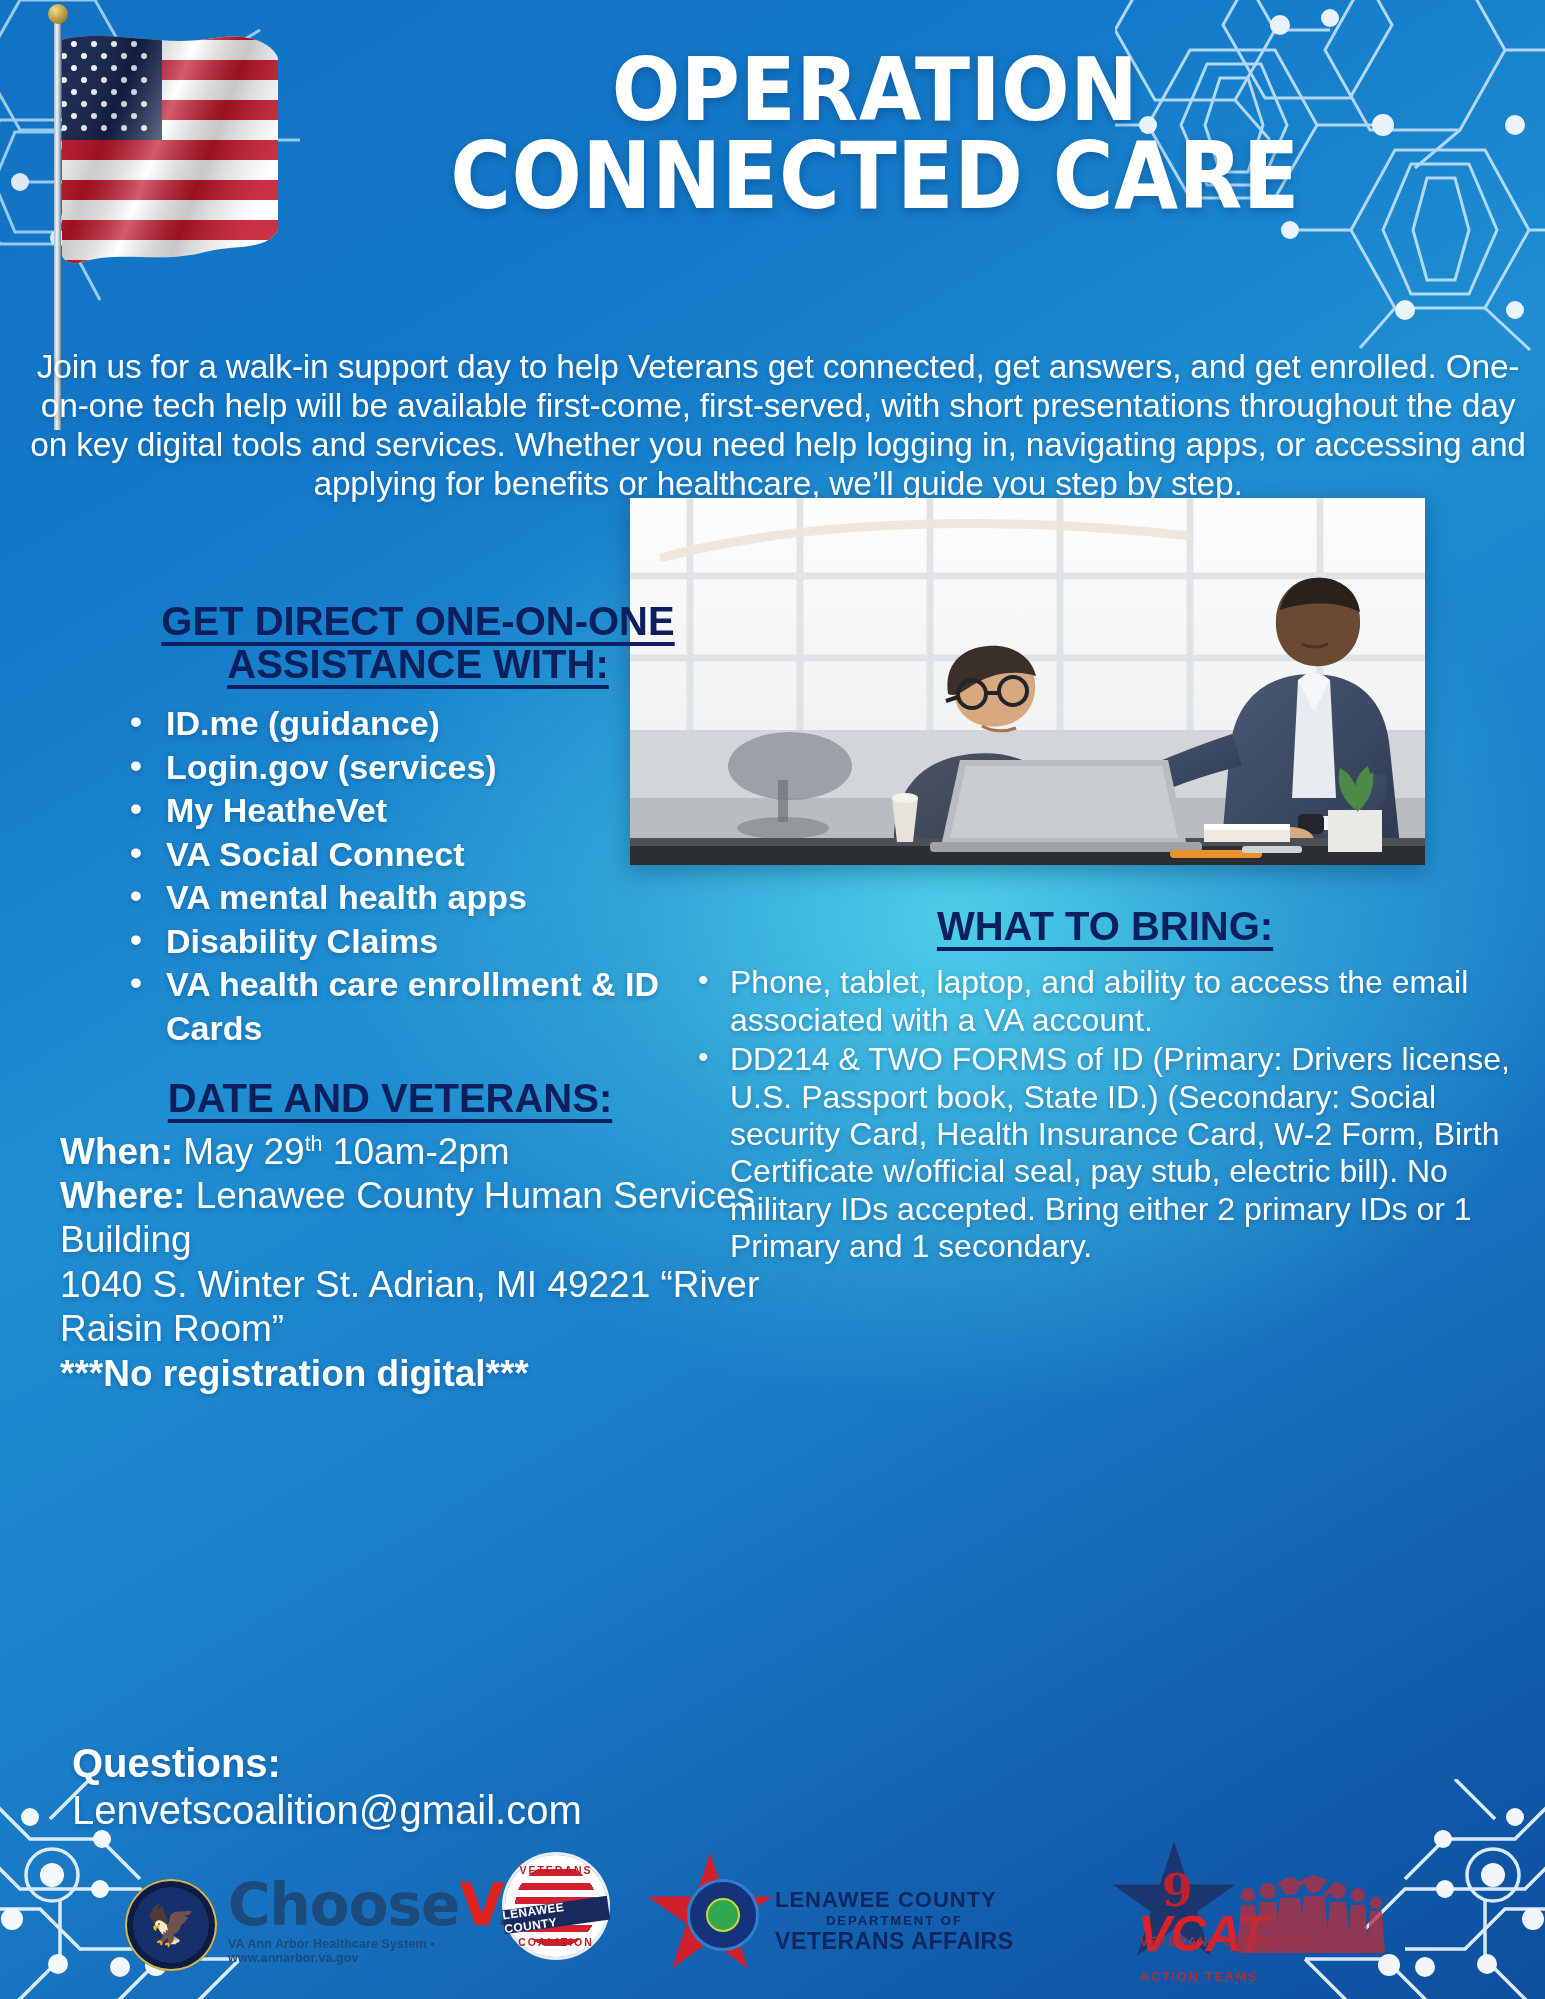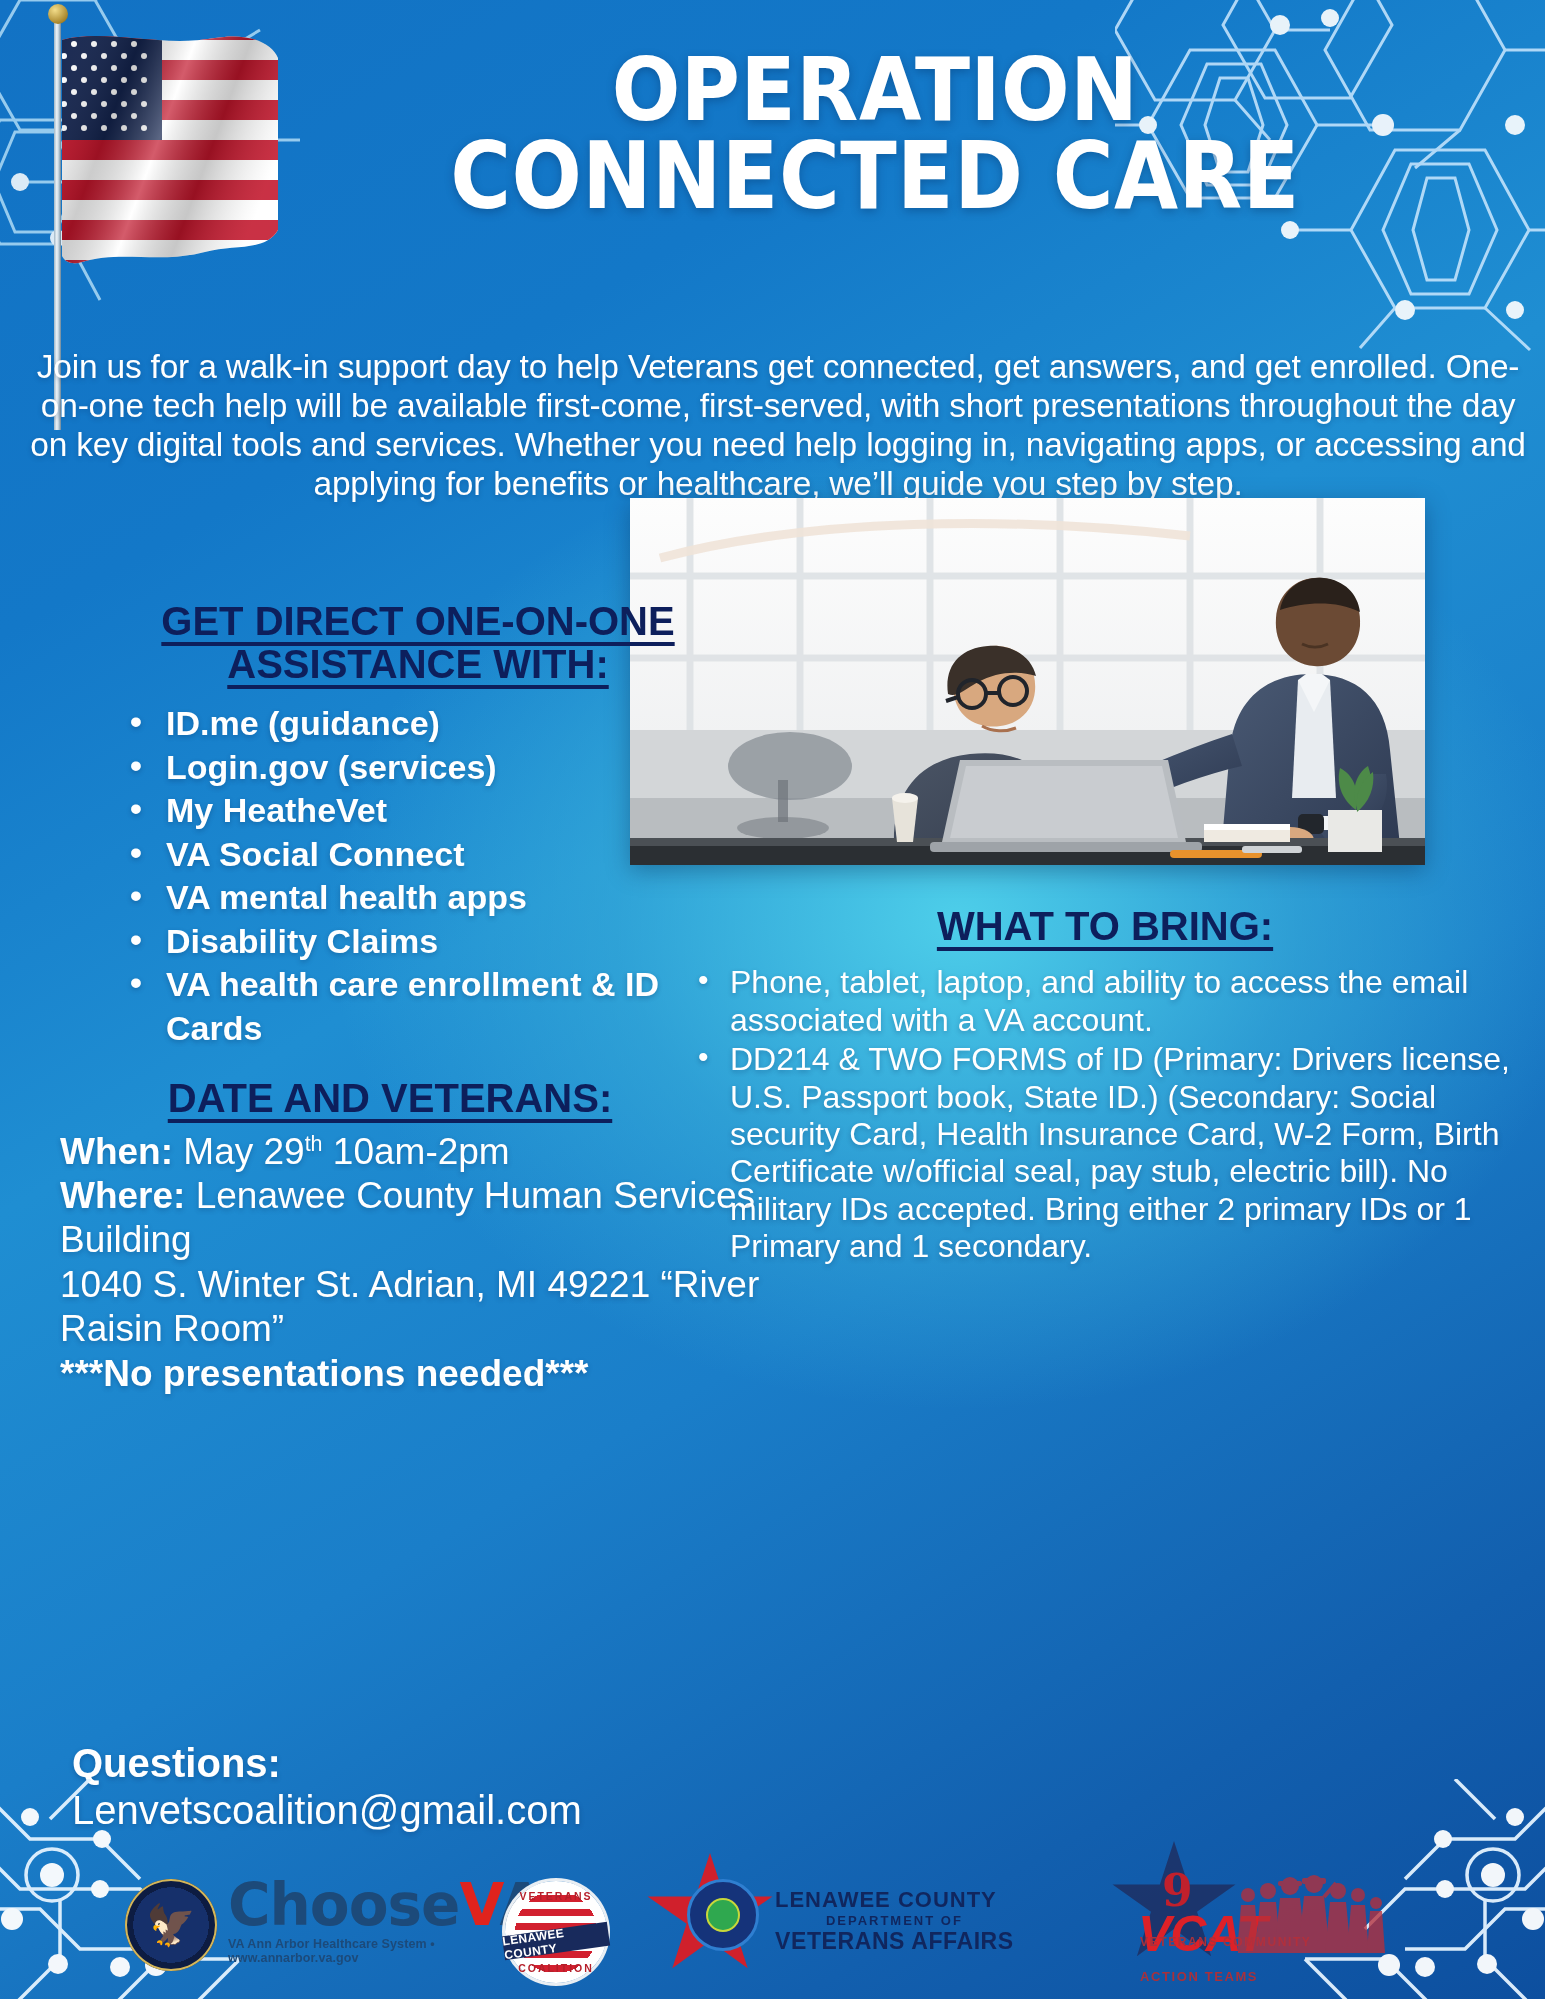--- a/index.html
+++ b/index.html
@@ -86,21 +86,21 @@
      box-shadow:0 0 0 2px #d4b659 inset;}
   #va-seal .eagle{ position:absolute; left:50%; top:50%; transform:translate(-50%,-48%);
      font-size:40px; color:#b2742f; }
   #choose-va{ left:228px; bottom:34px; width:330px; }
   #choose-va .cv-main{ font-size:58px; font-weight:bold; color:#1c4a7a;
       font-family:"DejaVu Sans","Liberation Sans",sans-serif; line-height:1; letter-spacing:-1px;}
   #choose-va .cv-main .red{ color:#e0231d; }
   #choose-va .cv-sub{ margin-top:3px; font-size:12.5px; font-weight:bold; color:#1c4a7a; letter-spacing:.1px;}
 
   
-  #vc-badge{ left:505px; bottom:16px; width:102px; height:102px; border-radius:50%;
+  #vc-badge{ left:505px; bottom:42px; width:102px; height:102px; border-radius:50%;
      background:repeating-linear-gradient(0deg,#ffffff 0 7px,#d2202f 7px 14px);
      border:4px solid #ffffff; box-shadow:0 0 0 3px #e9eef3;}
   #vc-badge .ring{ position:absolute; inset:-3px; border-radius:50%;
      background:radial-gradient(circle, rgba(255,255,255,0) 0 58%, #ffffff 58% 100%);}
   #vc-badge .txt-top{ position:absolute; left:0; right:0; top:5px; text-align:center;
      font-size:10.5px; font-weight:bold; color:#b51f2a; letter-spacing:2px;}
   #vc-badge .txt-bot{ position:absolute; left:0; right:0; bottom:5px; text-align:center;
      font-size:10.5px; font-weight:bold; color:#b51f2a; letter-spacing:2px;}
   #vc-badge .ribbon{ position:absolute; left:-6px; right:-6px; top:44px; height:24px;
      background:#182a5c; transform:rotate(-8deg); display:flex; align-items:center; justify-content:center;
@@ -376,21 +376,21 @@
     <div id="datetime-body">
       <div>
         <span class="b">When:</span>
         <span>May 29</span><sup>th</sup><span> 10am-2pm</span>
       </div>
       <div>
         <span class="b">Where:</span>
         <span>Lenawee County Human Services Building</span>
       </div>
       <div>1040 S. Winter St. Adrian, MI 49221 “River Raisin Room”</div>
-      <div id="noreg">***No presentations needed***</div>
+      <div id="noreg">***No registration digital***</div>
     </div>
   </div>
 
   <div id="questions">
     <div class="q-label">Questions:</div>
     <div>Lenvetscoalition@gmail.com</div>
   </div>
 
   <div id="right-col">
     <div class="section-head" id="bring-head">WHAT TO BRING:</div>

